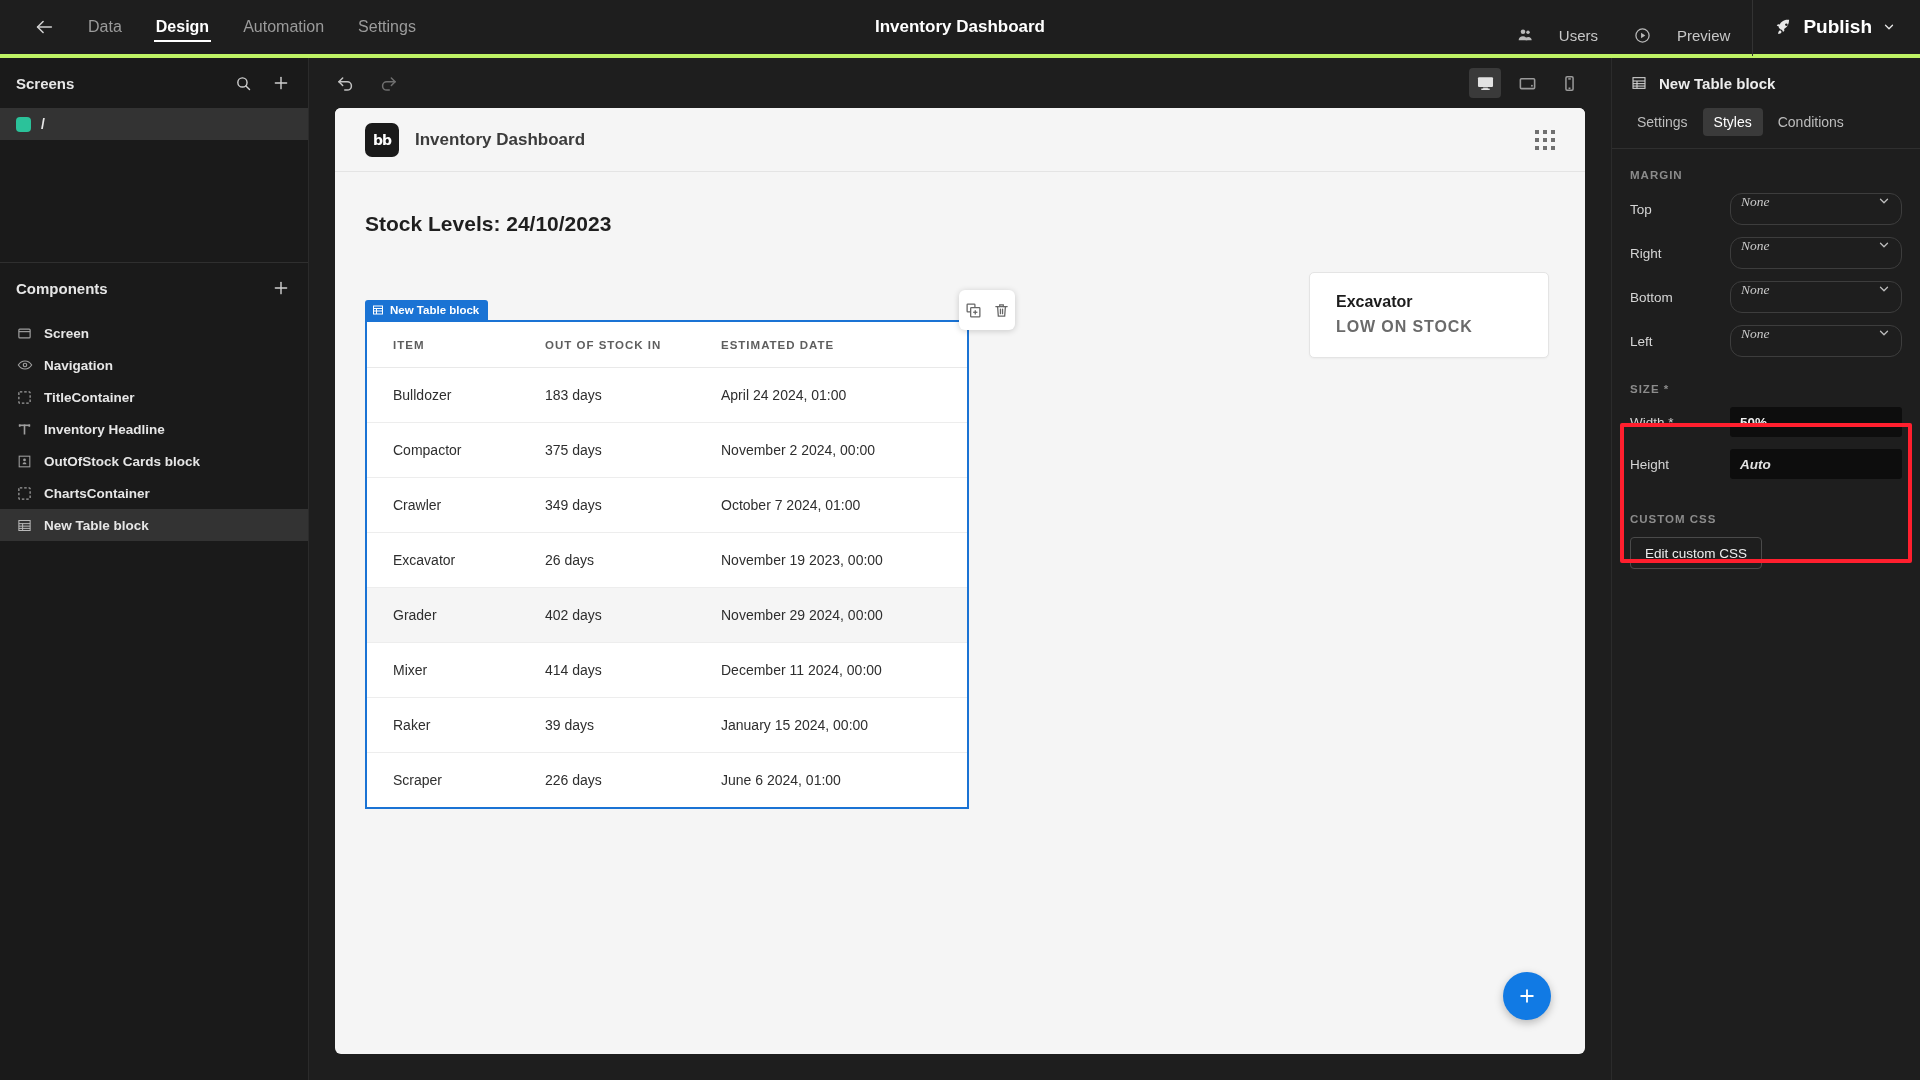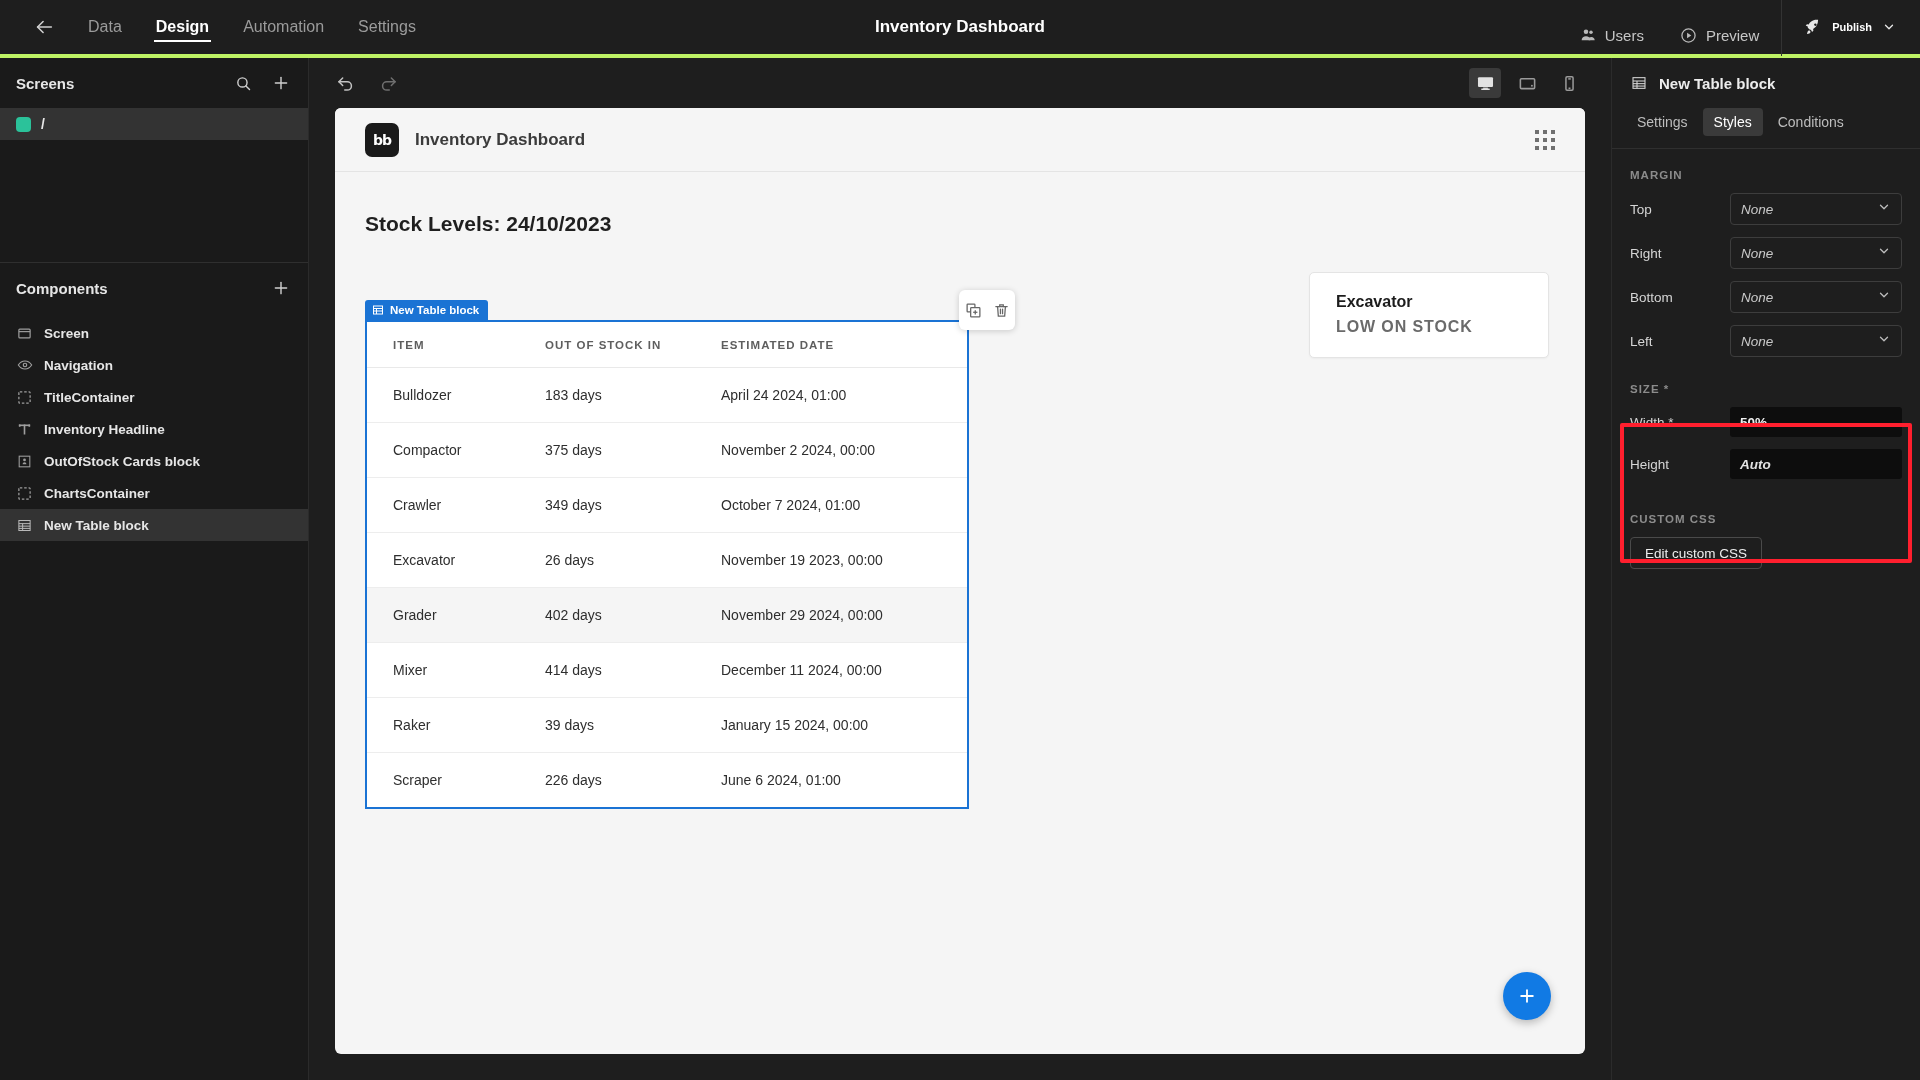--- a/index.html
+++ b/index.html
@@ -19,23 +19,23 @@
   }
   .back-btn { width: 44px; height: 44px; margin-left: 22px; display:flex; align-items:center; justify-content:center; cursor:pointer; border-radius:4px;}
   .topnav { display: flex; align-items: center; gap: 30px; margin-left: 20px; }
   .topnav-item { font-size: 16px; color: #9b9b9b; cursor: pointer; padding: 6px 2px; }
   .topnav-item.active { color: #fff; font-weight: bold; border-bottom: 2px solid #fff; padding-bottom: 4px; }
   .app-title {
     position: absolute; left: 0; right: 0; text-align: center;
     font-size: 17px; font-weight: bold; color: #fff; pointer-events: none;
   }
   .topright { margin-left: auto; display: flex; align-items: center; height: 100%; }
-  .tr-item { display: flex; align-items: center; gap: 9px; color: #c7c7c7; font-size: 15px; cursor: pointer; padding: 0 18px; margin-top: 16px; }
+  .tr-item { display: flex; align-items: center; gap: 26px; color: #c7c7c7; font-size: 15px; cursor: pointer; padding: 0 18px; margin-top: 16px; }
   .tr-sep { width:1px; height: 58px; background: #333; margin: 0 4px; }
-  .publish { display:flex; align-items:center; gap: 10px; color: #fff; font-size: 11px; font-weight: bold; padding: 0 24px 0 18px; cursor: pointer;}
+  .publish { display:flex; align-items:center; gap: 10px; color: #fff; font-size: 19px; font-weight: bold; padding: 0 24px 0 18px; cursor: pointer;}
 
   
   .body { flex: 1; display: flex; min-height: 0; }
 
   
   .left { width: 309px; min-width:309px; background: #1a1a1a; display: flex; flex-direction: column; border-right: 1px solid #2b2b2b;}
   .panel-head { height: 50px; display:flex; align-items:center; padding: 0 16px; }
   .panel-head .ptitle { font-size: 15px; color: #e6e6e6; font-weight: bold; }
   .panel-head .pacts { margin-left:auto; display:flex; align-items:center; gap: 16px; }
   .ico-btn { cursor: pointer; display:flex; align-items:center; justify-content:center; width:22px; height:22px; }
@@ -132,22 +132,22 @@
   .rp-head { height: 50px; display: flex; align-items: center; gap: 12px; padding: 0 18px; }
   .rp-title { font-size: 15px; color: #ededed; font-weight: bold; }
   .rp-tabs { display: flex; align-items: center; gap: 4px; padding: 0 14px 12px 14px; }
   .rp-tab { font-size: 14px; color: #bdbdbd; padding: 6px 11px; border-radius: 4px; cursor: pointer; }
   .rp-tab.active { background: #3a3a3a; color: #fff; }
   .rp-div { height: 1px; background: #2f2f2f; }
   .section-label { font-size: 11.5px; color: #8c8c8c; font-weight: bold; letter-spacing: 1px; padding: 20px 0 6px 18px;}
   .field-row { display: flex; align-items: center; padding: 6px 18px; }
   .field-label { font-size: 13.5px; color: #d6d6d6; width: 100px; }
   .select-box {
-    flex: 1; height: 32px; border: 1px solid #3d3d3d; border-radius: 4px; background: transparent;
-    display: flex; align-items: center; padding: 0 10px; cursor: pointer;
+    flex: 1; height: 32px; border: 1px solid #3d3d3d; border-radius: 12px; background: transparent;
+    display: flex; align-items: flex-start; padding: 0 10px; cursor: pointer; font-family: Liberation Serif, serif;
   }
   .select-box .val { font-size: 13.5px; color: #cacaca; font-style: italic; }
   .select-box .chev { margin-left: auto; }
   .input-box {
     flex: 1; height: 30px; border-radius: 3px; background: #0d0d0d;
     display: flex; align-items: center; padding: 0 10px; cursor: text;
   }
   .input-box .val { font-size: 13.5px; color: #f0f0f0; font-weight: bold; }
   .input-box .val.ph { font-style: italic; color: #e2e2e2; }
   .size-highlight {

